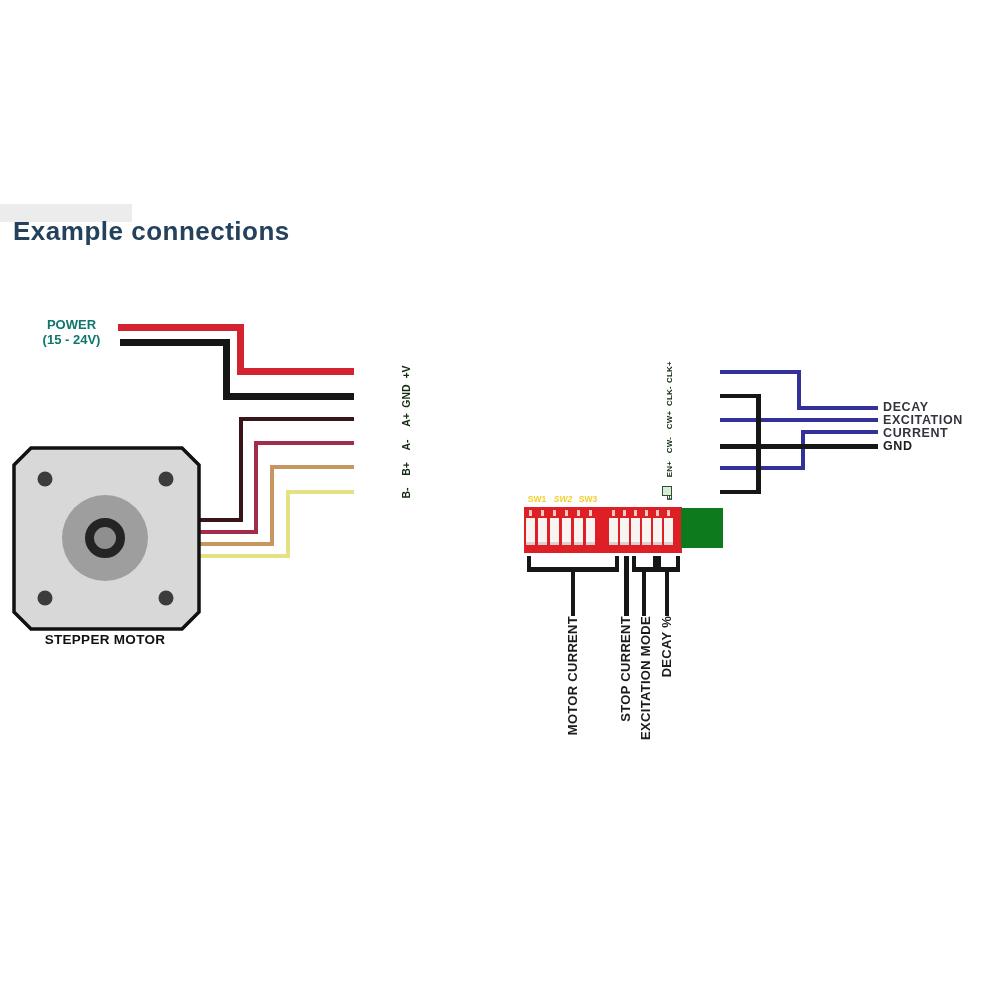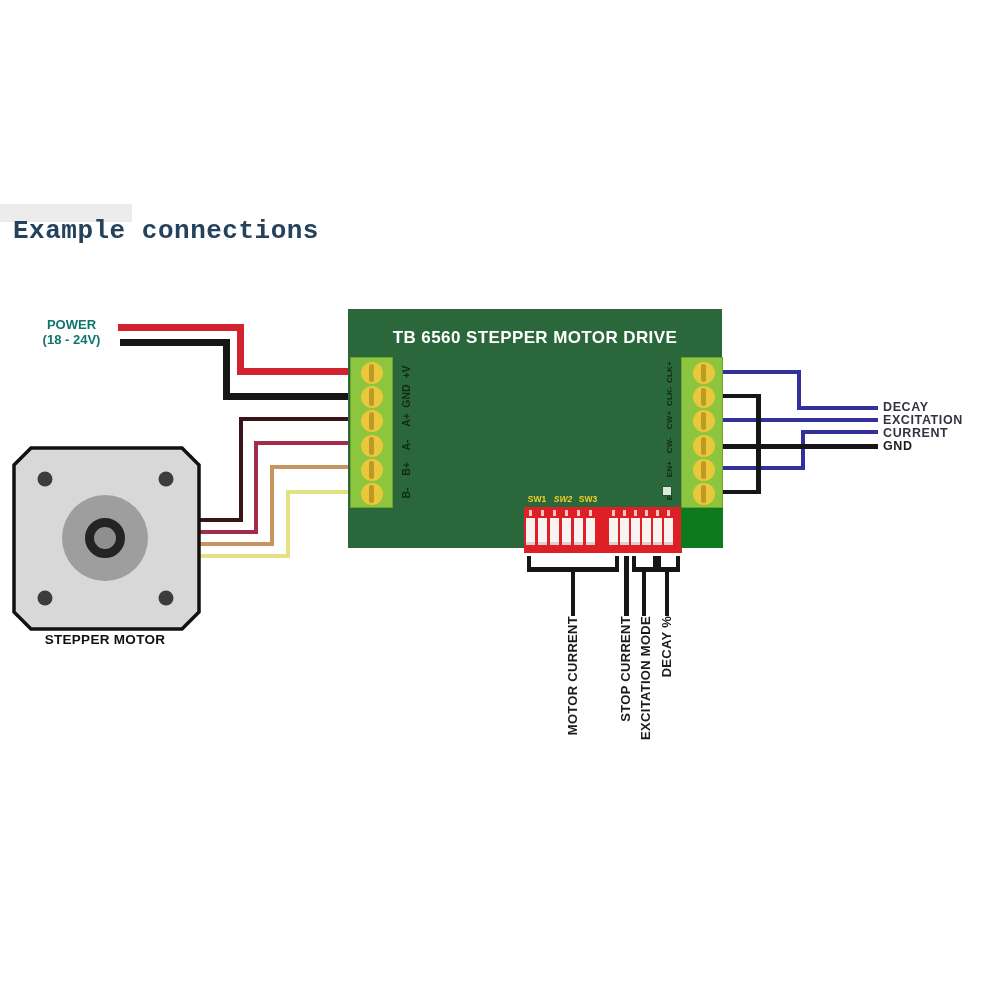--- a/index.html
+++ b/index.html
@@ -1,19 +1,19 @@
 <!DOCTYPE html>
 <html><head>
 <meta charset="utf-8">
 <style>
   html,body{margin:0;padding:0;background:#fff;}
   #canvas{position:relative;width:1000px;height:1000px;background:#ffffff;overflow:hidden;
           font-family:"Liberation Sans",sans-serif;}
   .abs{position:absolute;}
-  .heading{position:absolute;left:13px;top:216px;font-family:Liberation Mono, monospace;
+  .heading{position:absolute;left:13px;top:216px;font-family:Liberation Sans, sans-serif;
            font-weight:bold;font-size:26px;color:#24425c;letter-spacing:0.5px;}
   .heading-band{position:absolute;left:0;top:204px;width:132px;height:18px;background:#ececec;}
   .power-label{position:absolute;left:25px;top:317px;width:93px;text-align:center;
                font-weight:bold;font-size:13px;line-height:15px;color:#0f766e;}
   .wire{position:absolute;}
   .board{position:absolute;left:348px;top:309px;width:374px;height:239px;background:#2a683c;}
   .board-title{position:absolute;left:0;top:19px;width:100%;text-align:center;color:#ffffff;
                font-weight:bold;font-size:17px;letter-spacing:0.4px;}
   .tblock{position:absolute;width:43px;height:151px;background:#8cc63f;border:1px solid #6da32c;box-sizing:border-box;}
   .terminal{position:absolute;width:22px;height:22px;border-radius:50%;background:#eac73b;}
@@ -47,21 +47,21 @@
 </head>
 <body>
 
 <div id="canvas">
 
   <div class="heading-band"></div>
   <div class="heading">Example connections</div>
 
   <div class="power-label">
     <div>POWER</div>
-    <div>(18 - 24V)</div>
+    <div>(15 - 24V)</div>
   </div>
 
   <div class="wire" style="left:118px;top:324px;width:126px;height:7px;background:#d32330;"></div>
   <div class="wire" style="left:237px;top:324px;width:7px;height:51px;background:#d32330;"></div>
   <div class="wire" style="left:237px;top:368px;width:117px;height:7px;background:#d32330;"></div>
   <div class="wire" style="left:120px;top:339px;width:110px;height:7px;background:#161616;"></div>
   <div class="wire" style="left:223px;top:339px;width:7px;height:61px;background:#161616;"></div>
   <div class="wire" style="left:223px;top:393px;width:131px;height:7px;background:#161616;"></div>
 
   <div class="wire" style="left:199px;top:518px;width:44px;height:4px;background:#371519;"></div>
@@ -82,41 +82,20 @@
   <div class="wire" style="left:797px;top:406px;width:81px;height:4px;background:#34309a;"></div>
   <div class="wire" style="left:720px;top:418px;width:158px;height:4px;background:#34309a;"></div>
   <div class="wire" style="left:720px;top:466px;width:85px;height:4px;background:#34309a;"></div>
   <div class="wire" style="left:801px;top:430px;width:4px;height:40px;background:#34309a;"></div>
   <div class="wire" style="left:801px;top:430px;width:77px;height:4px;background:#34309a;"></div>
   <div class="wire" style="left:720px;top:394px;width:40px;height:4px;background:#161616;"></div>
   <div class="wire" style="left:756px;top:394px;width:5px;height:100px;background:#161616;"></div>
   <div class="wire" style="left:720px;top:444px;width:158px;height:5px;background:#161616;"></div>
   <div class="wire" style="left:720px;top:490px;width:40px;height:4px;background:#161616;"></div>
 
-  <div class="board">
-    <div class="board-title">TB 6560 STEPPER MOTOR DRIVE</div>
-
-    <div class="tblock" style="left:2px;top:48px;">
-      <div class="terminal" style="left:10px;top:4px;"></div>
-      <div class="terminal" style="left:10px;top:28px;"></div>
-      <div class="terminal" style="left:10px;top:52px;"></div>
-      <div class="terminal" style="left:10px;top:77px;"></div>
-      <div class="terminal" style="left:10px;top:101px;"></div>
-      <div class="terminal" style="left:10px;top:125px;"></div>
-    </div>
-
-    <div class="tblock" style="left:333px;top:48px;width:42px;">
-      <div class="terminal" style="left:11px;top:4px;"></div>
-      <div class="terminal" style="left:11px;top:28px;"></div>
-      <div class="terminal" style="left:11px;top:52px;"></div>
-      <div class="terminal" style="left:11px;top:77px;"></div>
-      <div class="terminal" style="left:11px;top:101px;"></div>
-      <div class="terminal" style="left:11px;top:125px;"></div>
-    </div>
-  </div>
 
   <div class="vlabel vlabel-l" style="left:384px;top:366px;">+V</div>
   <div class="vlabel vlabel-l" style="left:384px;top:390px;">GND</div>
   <div class="vlabel vlabel-l" style="left:384px;top:414px;">A+</div>
   <div class="vlabel vlabel-l" style="left:384px;top:439px;">A-</div>
   <div class="vlabel vlabel-l" style="left:384px;top:463px;">B+</div>
   <div class="vlabel vlabel-l" style="left:384px;top:487px;">B-</div>
 
   <div class="vlabel vlabel-r" style="left:648px;top:366px;">CLK+</div>
   <div class="vlabel vlabel-r" style="left:648px;top:390px;">CLK-</div>

